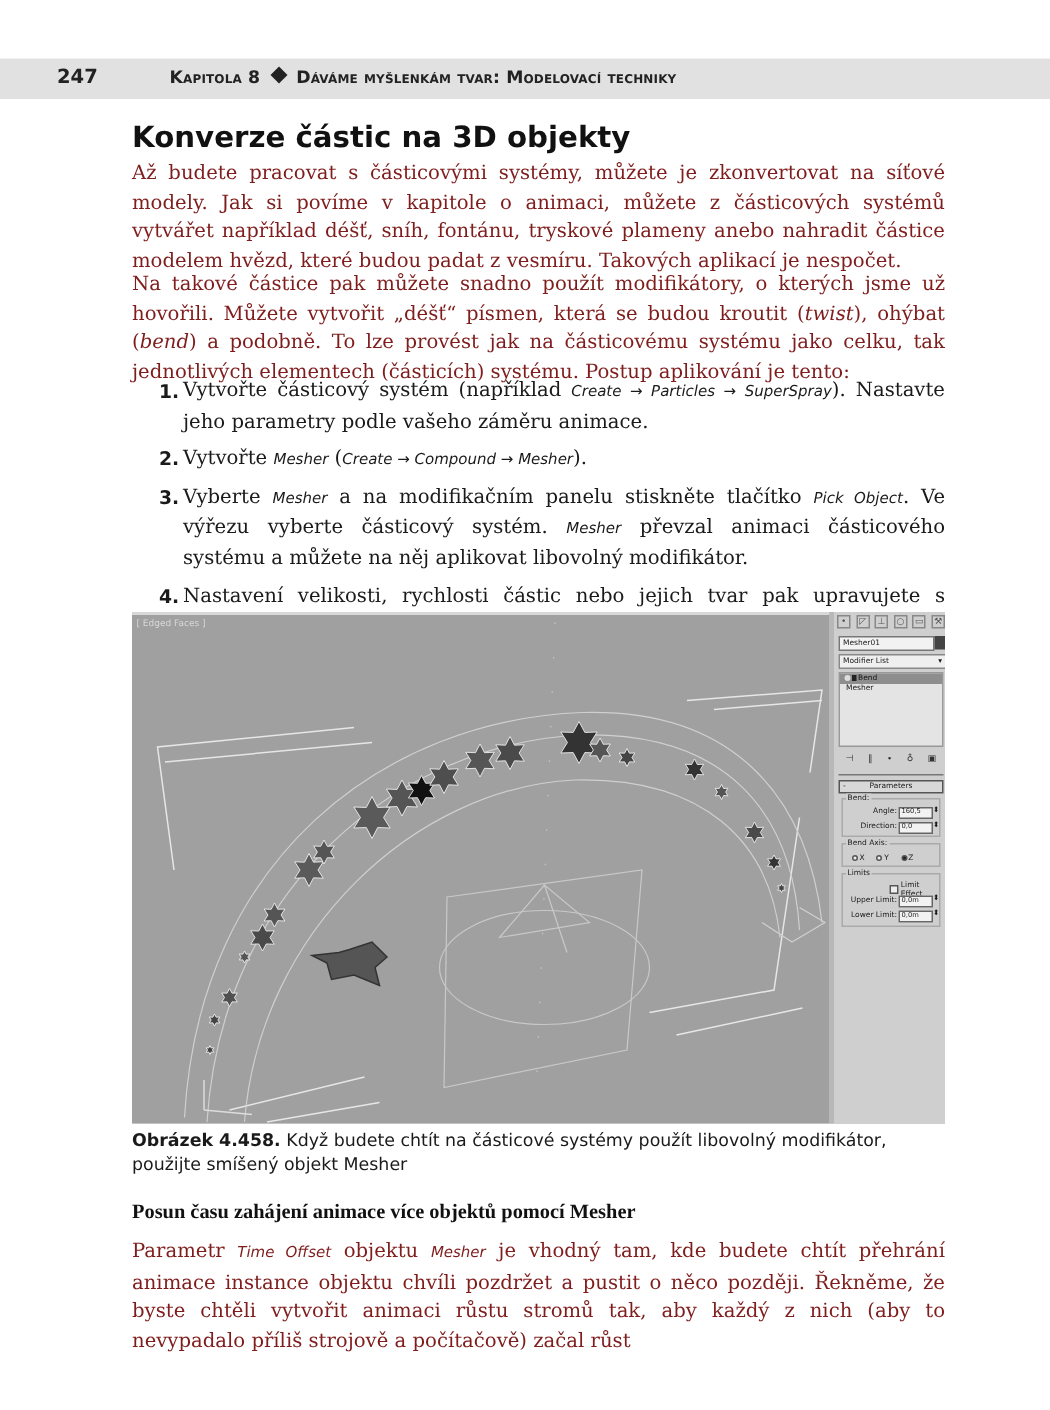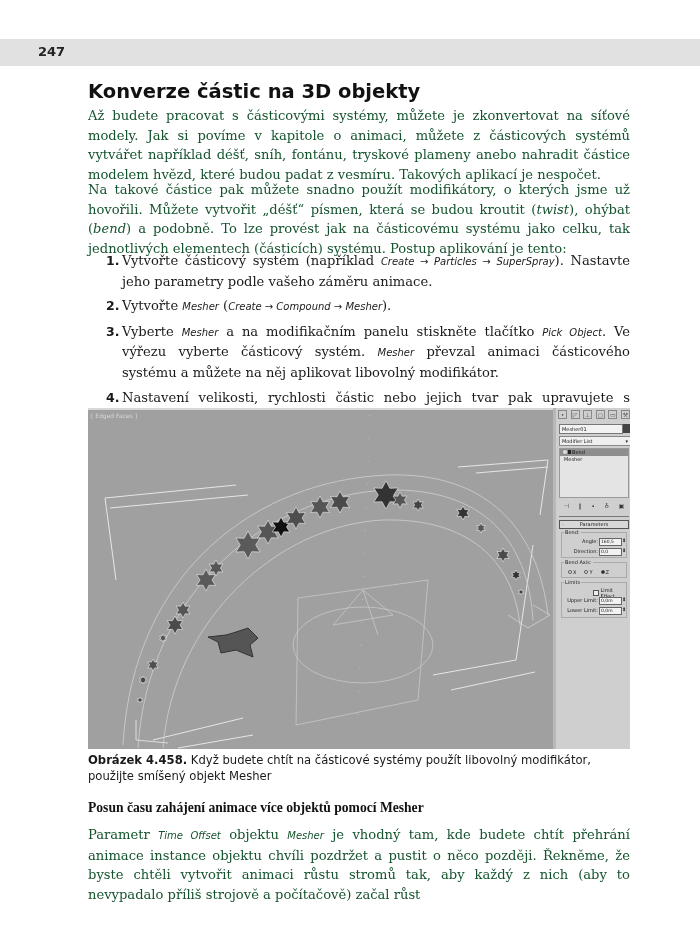--- a/index.html
+++ b/index.html
@@ -5,21 +5,21 @@
   html, body { margin:0; padding:0; background:#ffffff; }
   body { width:700px; height:940px; position:relative; overflow:hidden; font-family:"DejaVu Serif", serif; color:#1a1a1a; }
 
   .running-head { position:absolute; left:0; top:39px; width:700px; height:27px; background:#e1e1e1; }
   .rh-page { position:absolute; left:38px; top:5px; font-family:"DejaVu Sans", sans-serif; font-weight:bold; font-size:13px; color:#222; }
   .rh-chapter { position:absolute; left:113px; top:5px; font-family:"DejaVu Sans", sans-serif; font-weight:bold; font-size:11.5px; color:#222; letter-spacing:0.1px; }
   .rh-diamond { display:inline-block; width:8px; height:8px; background:#222; transform:rotate(45deg); margin:0 8px 1px 8px; }
 
   .content { position:absolute; left:88px; width:542px; }
   h1.section-title { position:absolute; left:88px; top:80px; margin:0; font-family:"DejaVu Sans", sans-serif; font-weight:bold; font-size:19.5px; color:#111; }
-  p.body { margin:0; font-size:13.1px; line-height:19.6px; text-align:justify; hyphens:manual; color:#14532d; }
+  p.body { margin:0; font-size:13.1px; line-height:19.6px; text-align:justify; hyphens:manual; color:#7f1d1d; }
   .p1 { top:106px; }
   .p2 { top:180px; }
 
   ol.steps { position:absolute; left:88px; top:251px; width:542px; margin:0; padding:0; list-style:none; }
   ol.steps li { position:relative; padding-left:34px; margin-bottom:5px; font-size:13.1px; line-height:19.6px; text-align:justify; }
   ol.steps li .num { position:absolute; left:18px; top:0; font-family:"DejaVu Sans", sans-serif; font-weight:bold; font-size:12.5px; }
   .it { font-family:"DejaVu Sans", sans-serif; font-style:italic; font-size:10px; }
   .it-serif { font-style:italic;margin-top:28px; }
 
   .figure { position:absolute; left:88px; top:408px; width:542px; height:341px; background:#a0a0a0; overflow:hidden; }
@@ -62,20 +62,23 @@
   .caption { position:absolute; left:88px; top:752px; width:542px; font-family:"DejaVu Sans", sans-serif; font-size:11.6px; line-height:16px; color:#1a1a1a; }
   .caption b { font-weight:bold; }
   h2.sub-title { position:absolute; left:88px; top:800px; margin:0; font-family:Liberation Serif, serif; font-weight:bold; font-size:13.6px; color:#111; }
   .p3 { top:825px; }
 </style>
 </head>
 <body>
 
 <div class="running-head">
   <span class="rh-page">247</span>
+  <span class="rh-chapter">
+    <span style="font-variant:small-caps;">Kapitola 8</span><span class="rh-diamond"></span><span style="font-variant:small-caps;">Dáváme myšlenkám tvar: Modelovací techniky</span>
+  </span>
 </div>
 
 <h1 class="section-title">Konverze částic na 3D objekty</h1>
 
 <p class="body content p1" style="position:absolute;">Až budete pracovat s částicovými systémy, můžete je zkonvertovat na síťové modely. Jak si povíme v kapitole o animaci, můžete z částicových systémů vytvářet například déšť, sníh, fon­tánu, tryskové plameny anebo nahradit částice modelem hvězd, které budou padat z vesmíru. Takových aplikací je nespočet.</p>
 
 <p class="body content p2" style="position:absolute;">
   <span>Na takové částice pak můžete snadno použít modifikátory, o kterých jsme už hovořili. Můžete vytvořit „déšť“ písmen, která se budou kroutit (</span><span class="it-serif">twist</span><span>), ohýbat (</span><span class="it-serif">bend</span><span>) a podobně. To lze pro­vést jak na částicovému systému jako celku, tak jednotlivých elementech (částicích) systému. Postup aplikování je tento:</span>
 </p>
 

